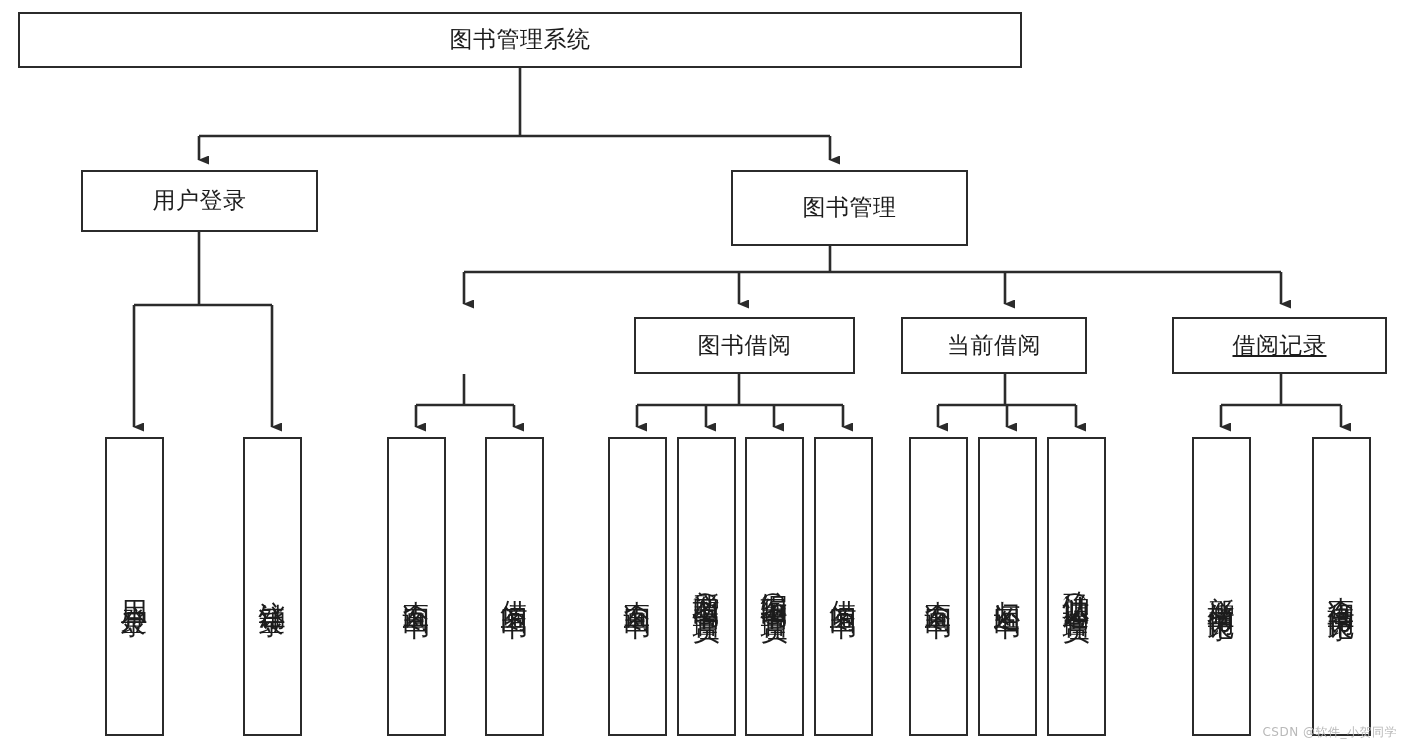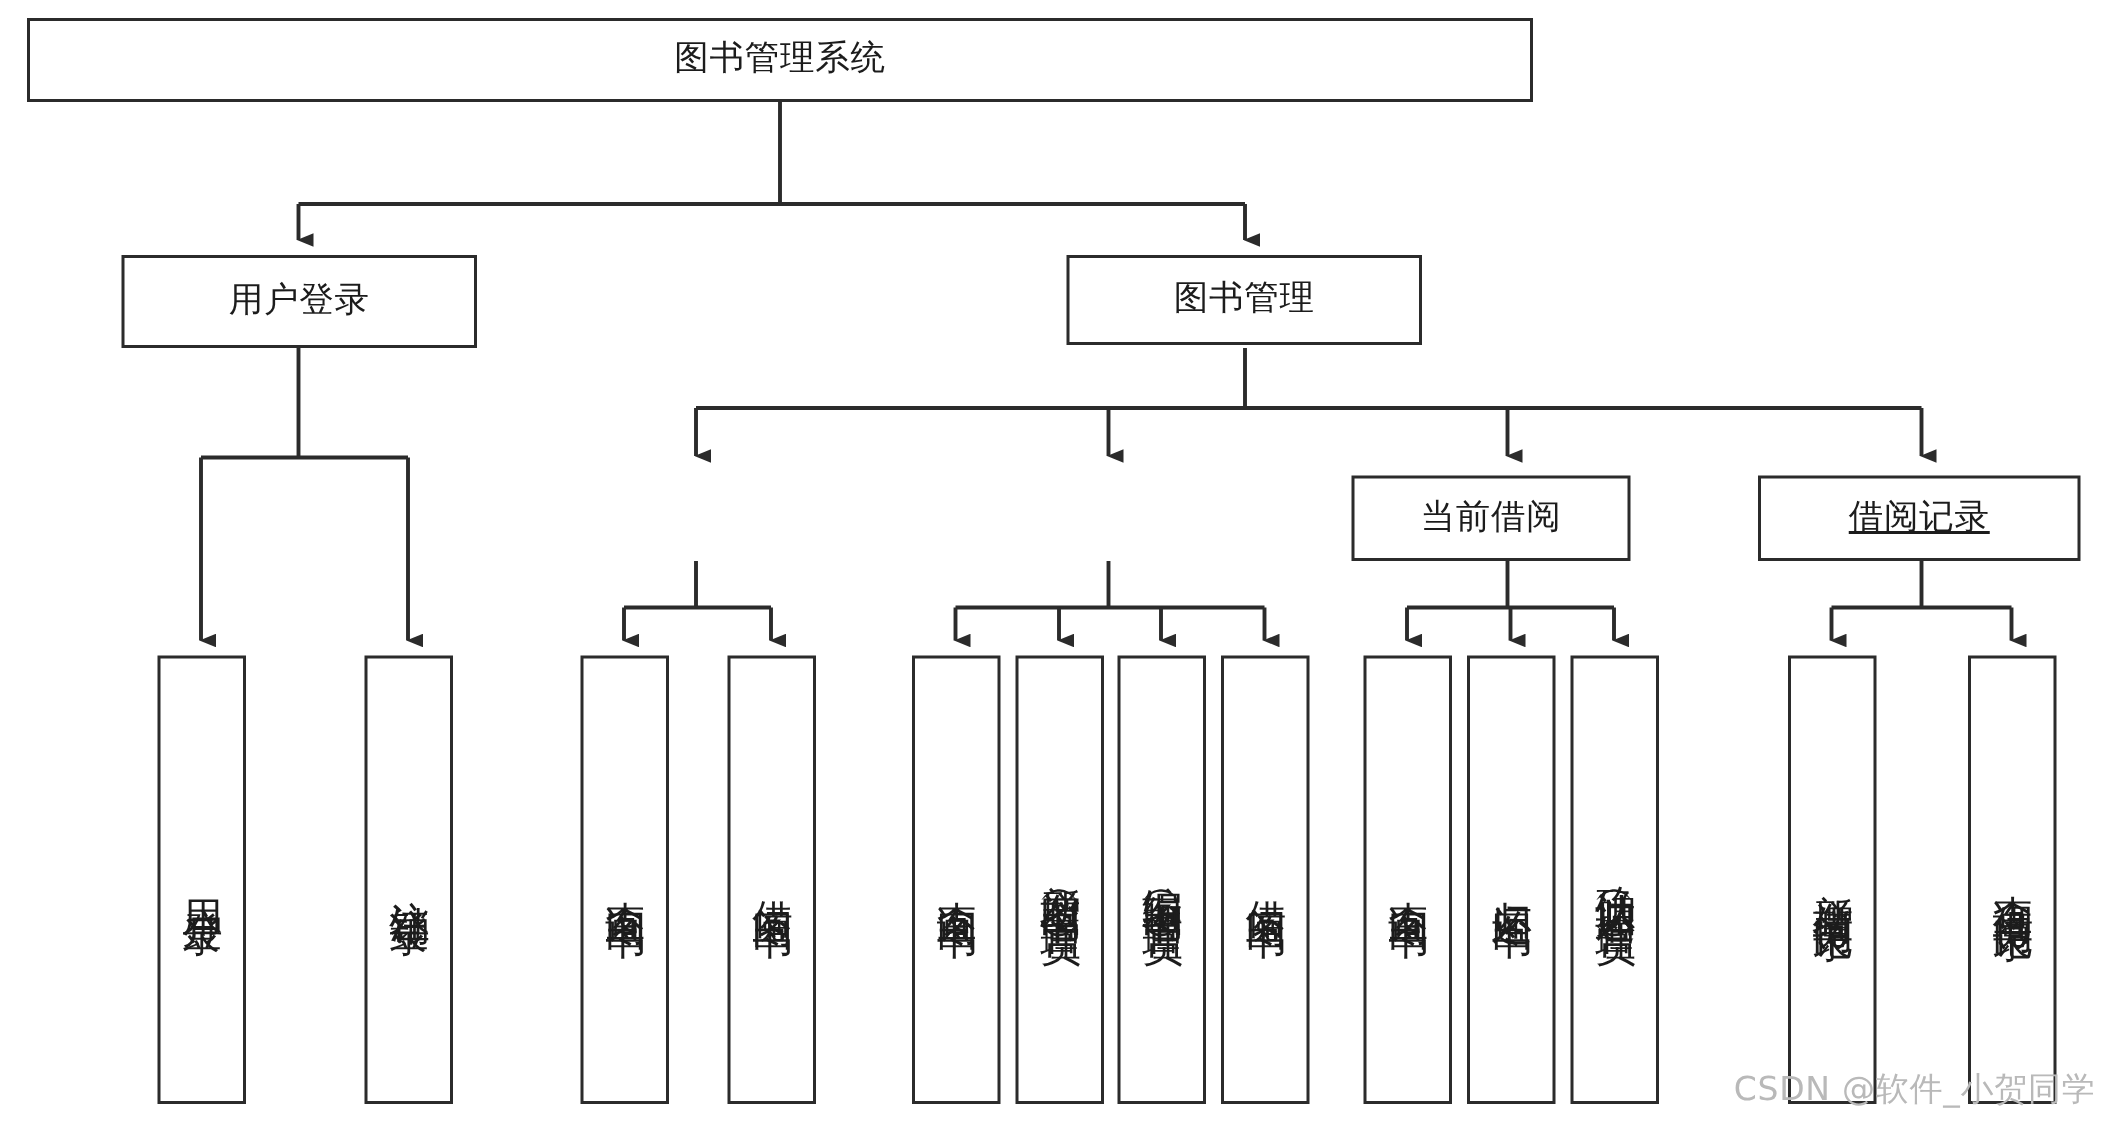--- a/index.html
+++ b/index.html
@@ -55,21 +55,21 @@
     text-orientation: upright;
     font-size: 27px;
     line-height: 1.0;
     letter-spacing: 4px;
     white-space: normal;
   }
   #watermark {
     position: absolute;
     right: 8px;
     bottom: 6px;
-    font-size: 22px;
+    font-size: 12px;
     color: #b9b9b9;
     letter-spacing: 0.5px;
     white-space: nowrap;
     user-select: none;
   }
 </style>
 </head>
 <body>
 
 <div id="diagram-root">
@@ -124,24 +124,27 @@
     </g>
   </svg>
 
   <div class="node horiz" style="left:18px; top:12px; width:1004px; height:56px;">
     <span class="node-label">图书管理系统</span>
   </div>
 
   <div class="node horiz" style="left:81px; top:170px; width:237px; height:62px;">
     <span class="node-label">用户登录</span>
   </div>
-  <div class="node horiz" style="left:711px; top:170px; width:237px; height:60px;">
+  <div class="node horiz" style="left:731px; top:170px; width:237px; height:76px;">
     <span class="node-label">图书管理</span>
   </div>
 
+  <div class="node horiz" style="left:634px; top:317px; width:221px; height:57px;">
+    <span class="node-label">图书借阅</span>
+  </div>
   <div class="node horiz" style="left:901px; top:317px; width:186px; height:57px;">
     <span class="node-label">当前借阅</span>
   </div>
   <div class="node horiz" style="left:1172px; top:317px; width:215px; height:57px;text-decoration:underline;">
     <span class="node-label">借阅记录</span>
   </div>
 
   <div class="node vert" style="left:105px; top:437px; width:59px; height:299px;">
     <span class="node-label">用户登录</span>
   </div>

